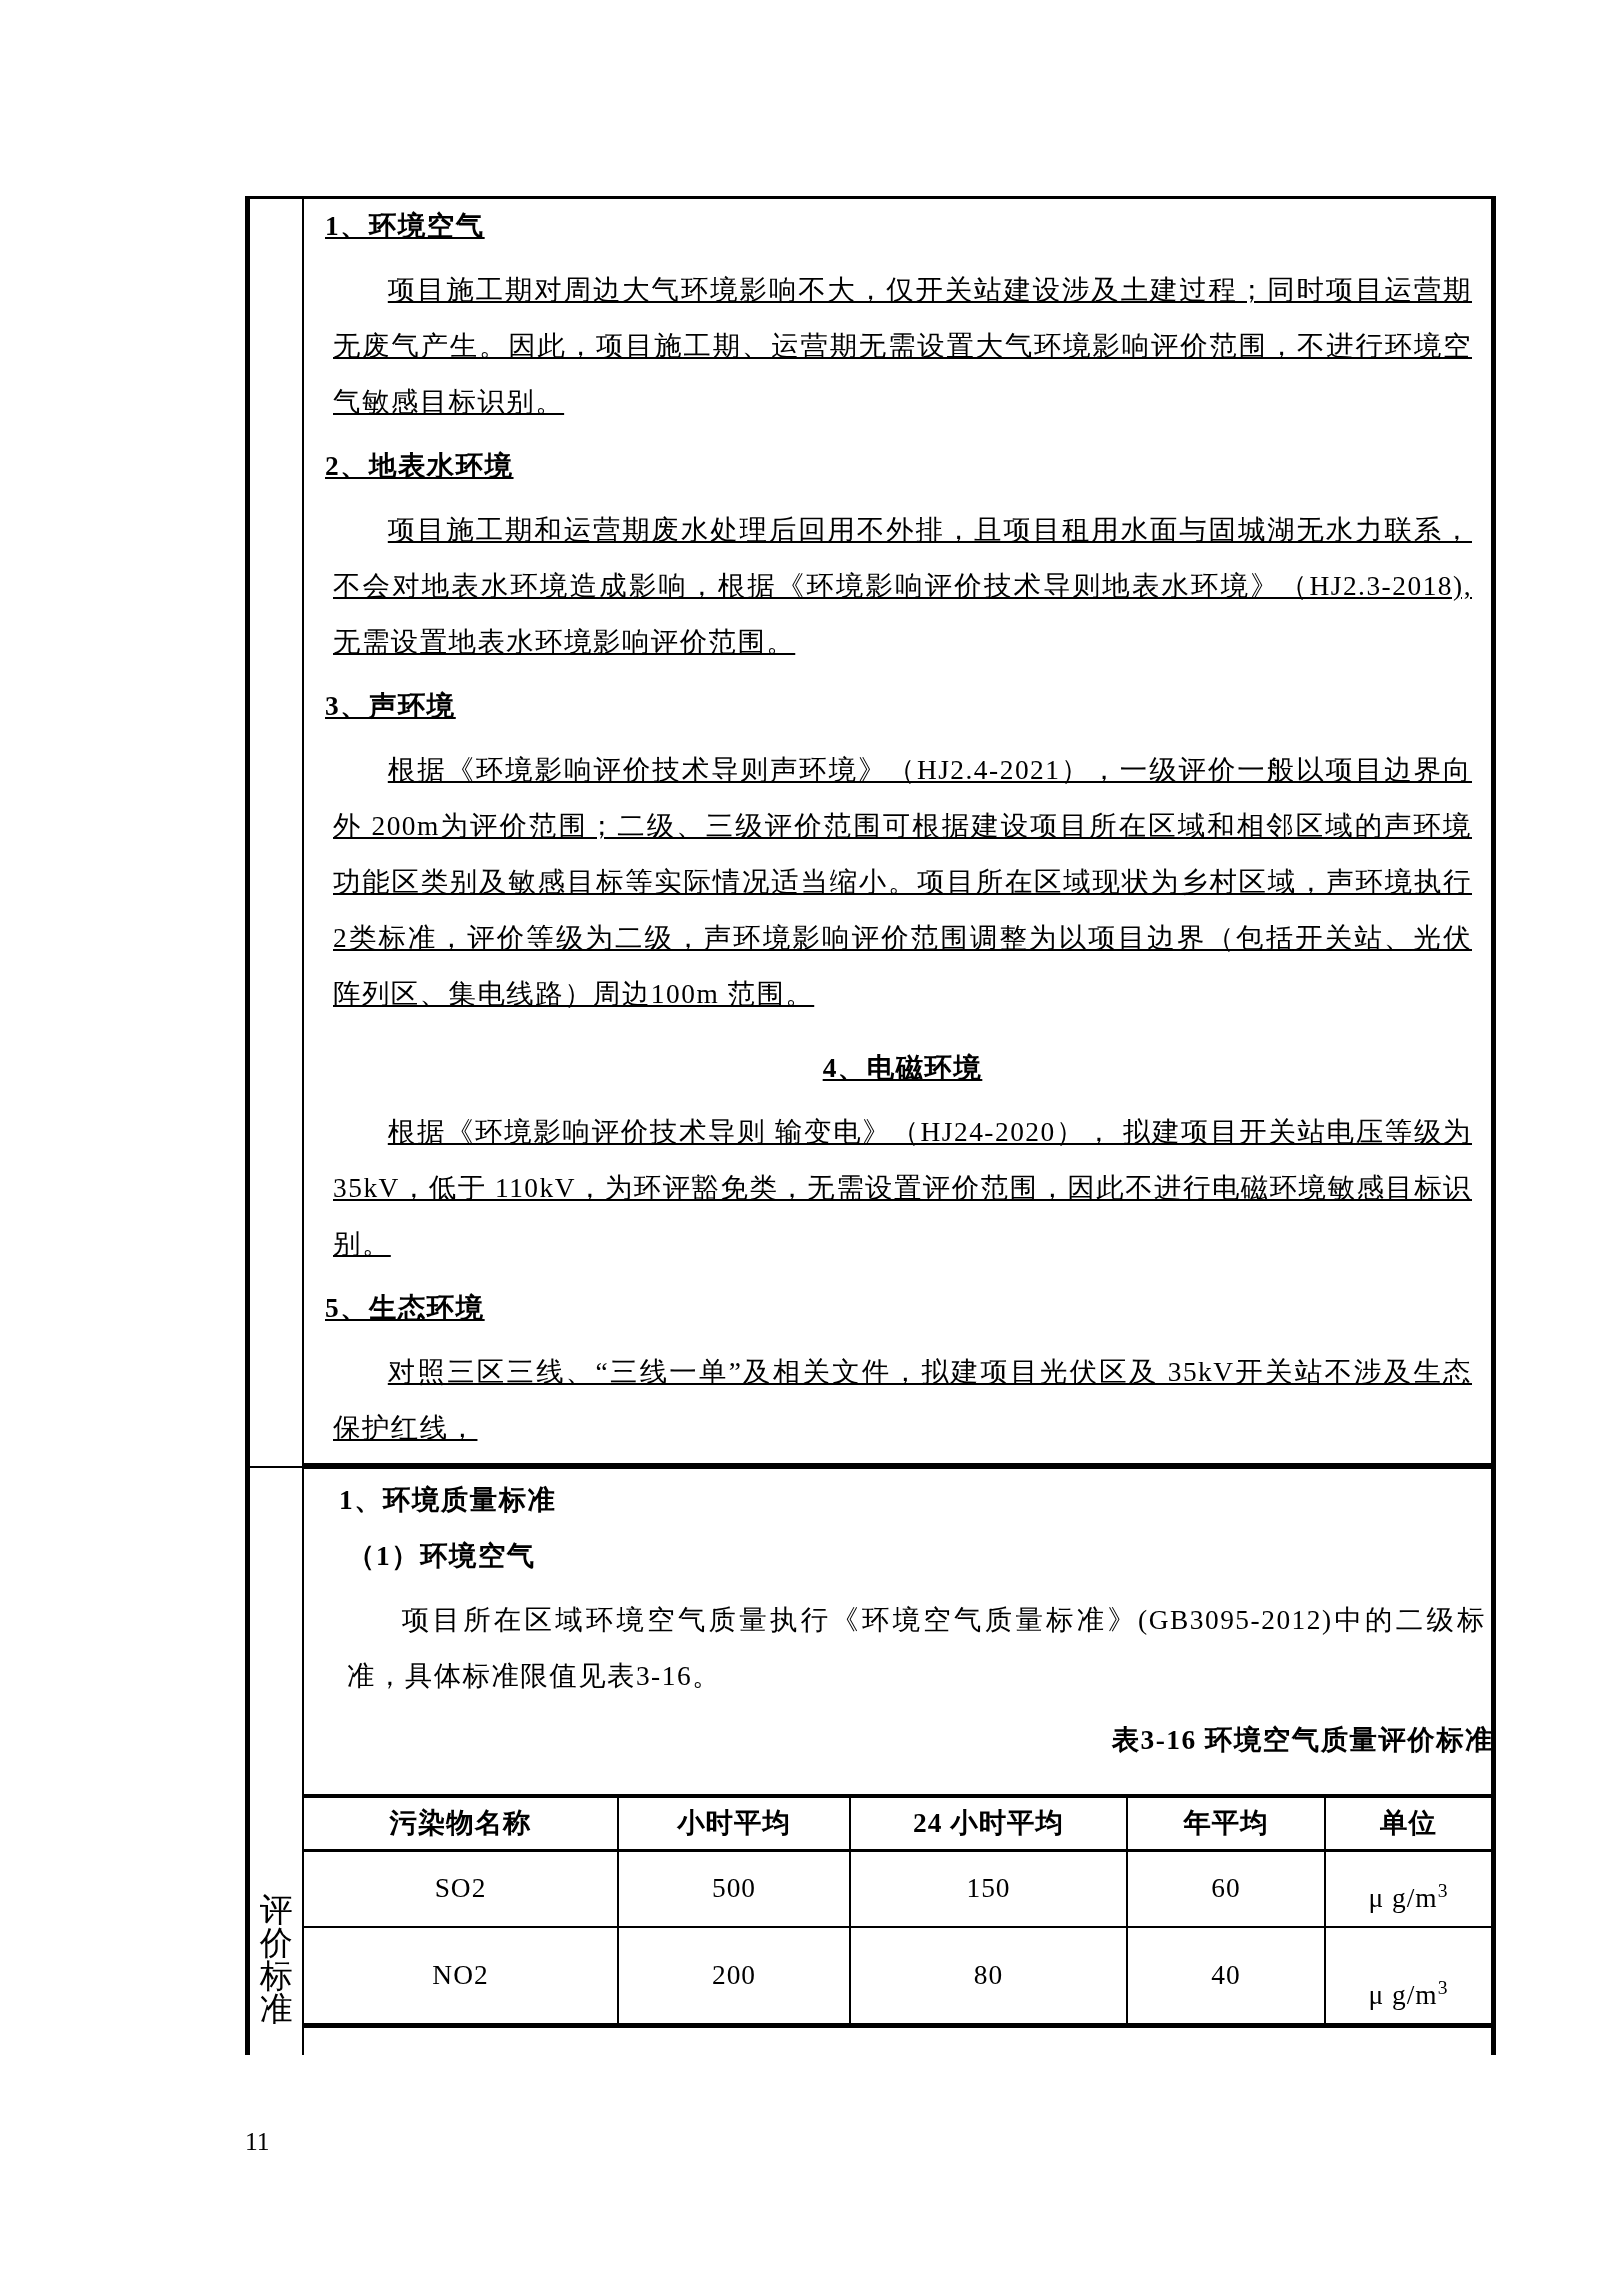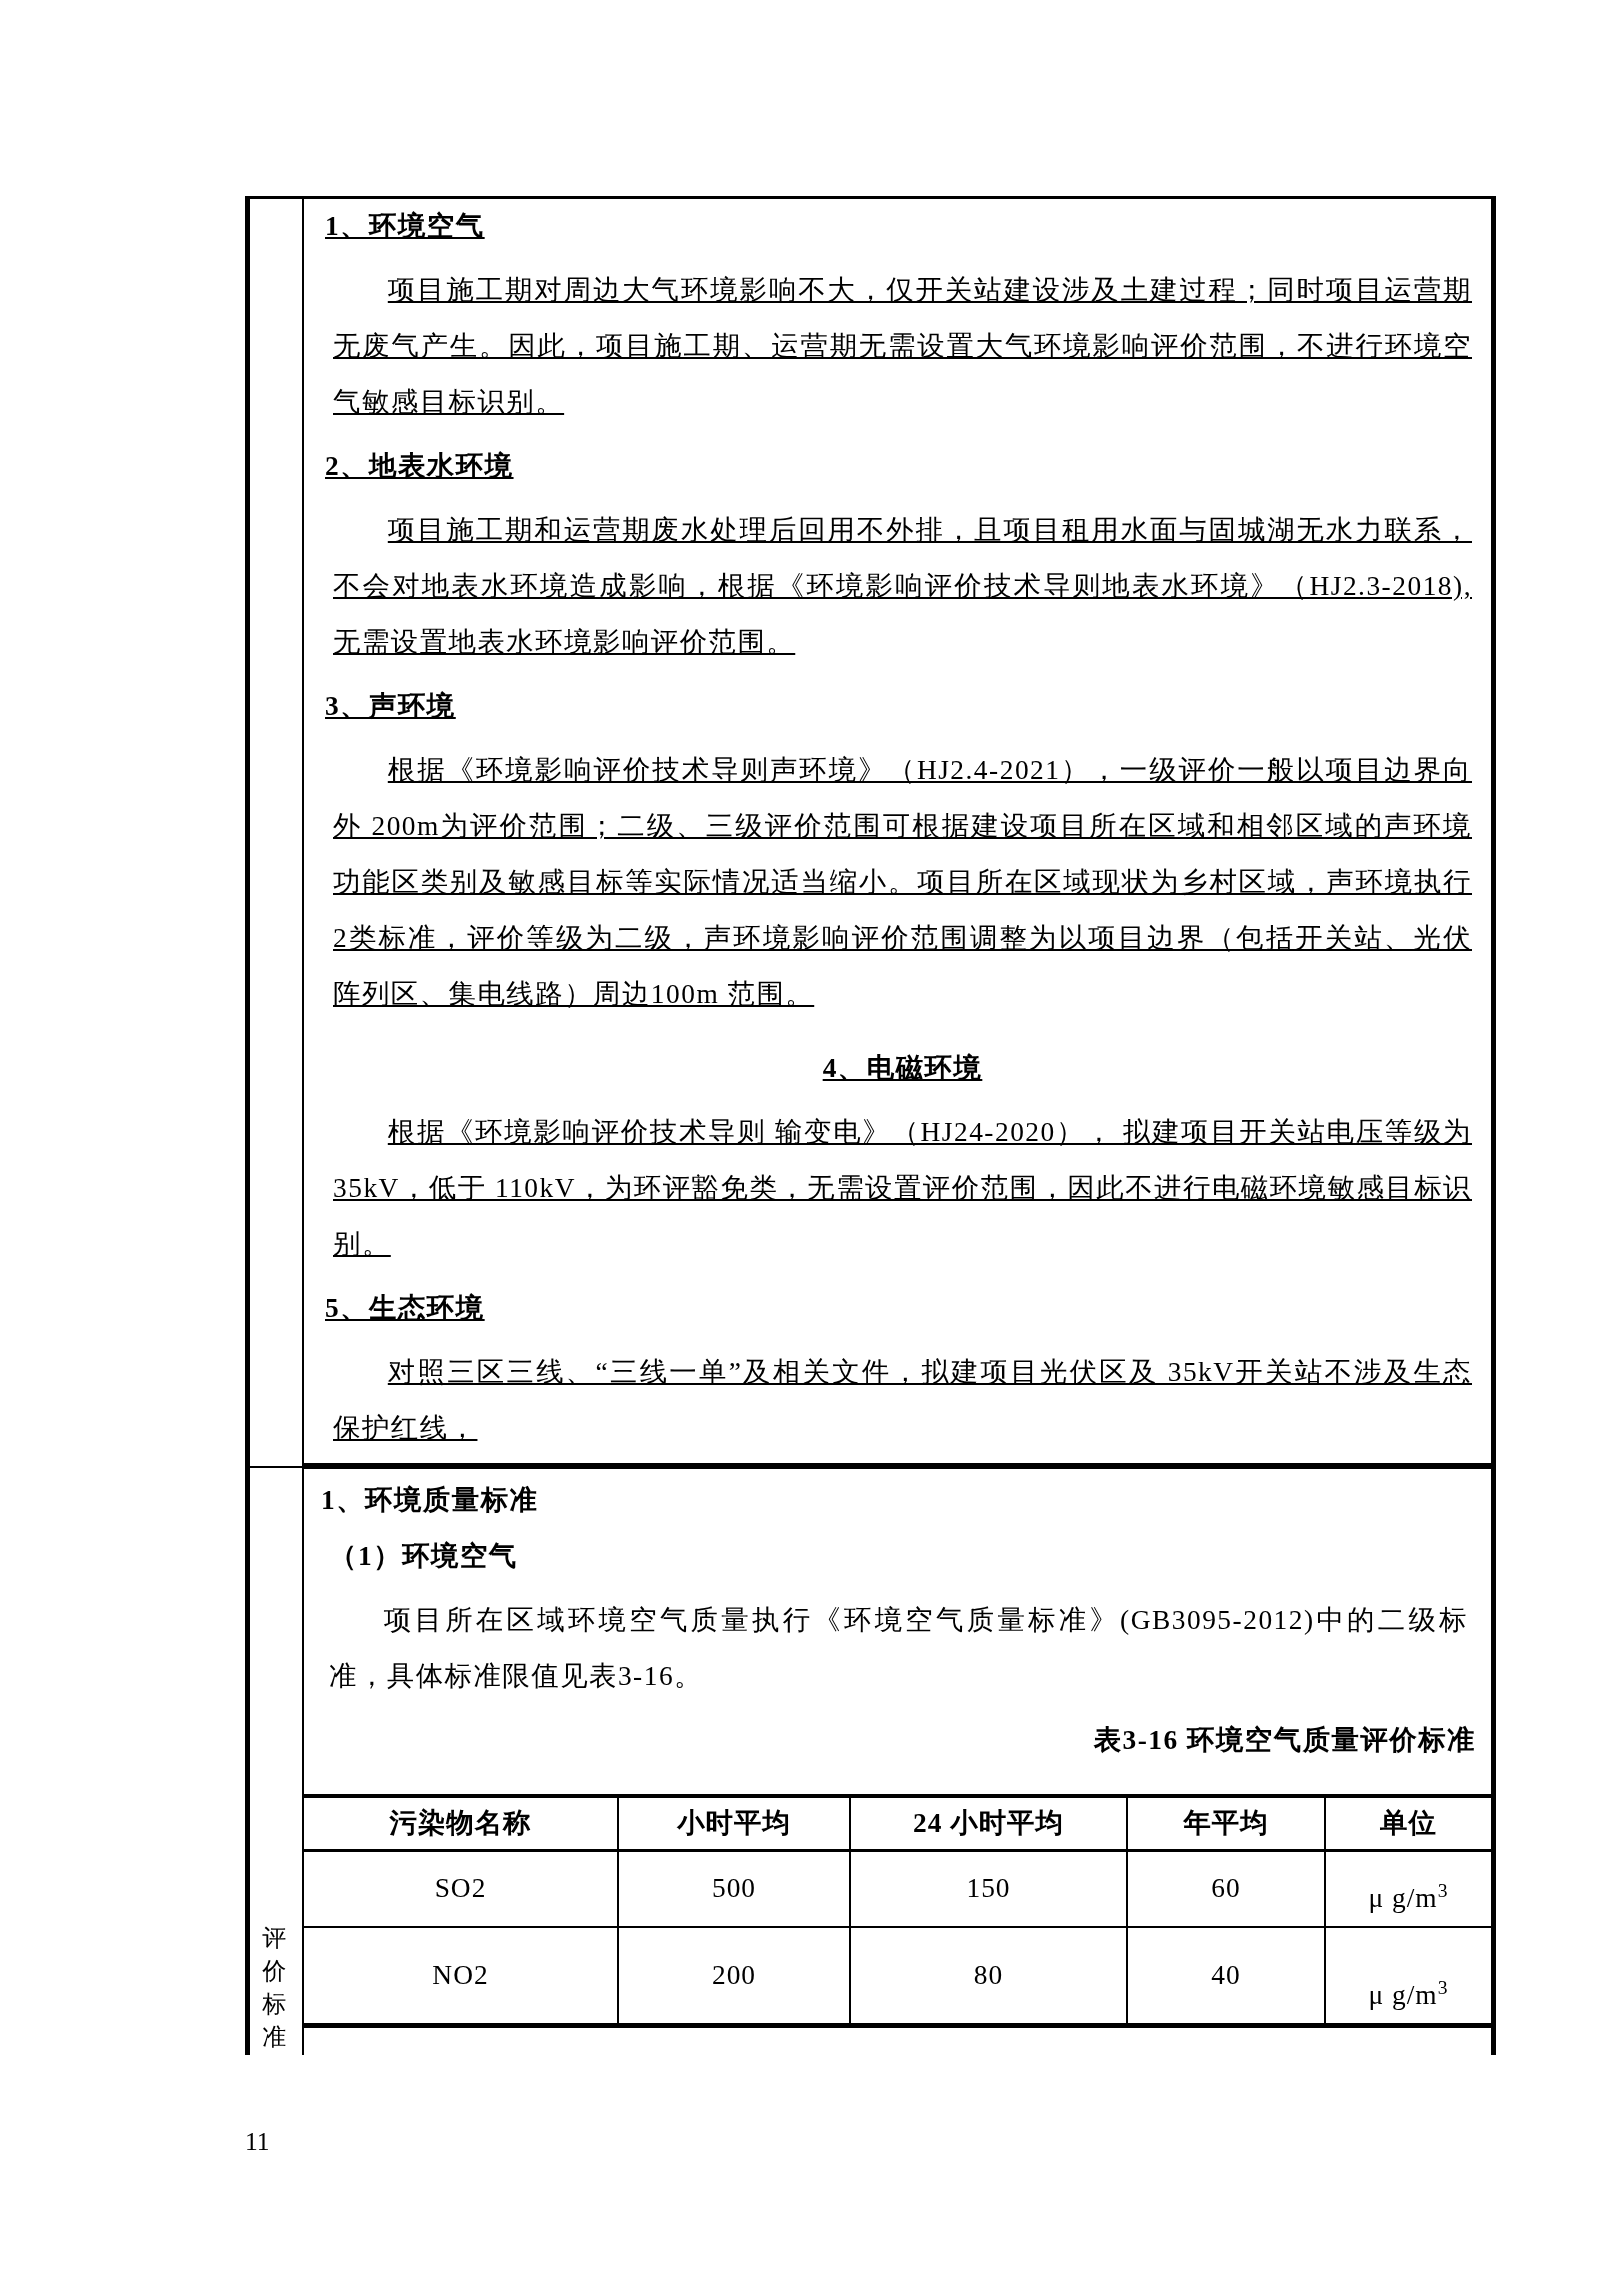--- a/index.html
+++ b/index.html
@@ -20,35 +20,35 @@
   .h-top        {left:245px;top:196px;width:1251px;height:2.9px;}
   .h-div-thin   {left:245px;top:1466px;width:59px;height:2px;}
   .h-div-thick  {left:302px;top:1463px;width:1194px;height:5.9px;}
 
   
   .cell-top{
     position:absolute;left:325px;top:198px;width:1155px;
     font-size:27.4px;line-height:56px;letter-spacing:1.5px;text-decoration:underline;
   }
   .cell-bottom{
-    position:absolute;left:321px;top:1472px;width:1155px;
+    position:absolute;left:339px;top:1472px;width:1155px;
     font-size:27.4px;line-height:56px;letter-spacing:1.5px;
   }
   .doc-heading{font-weight:bold;margin:0;}
   .doc-heading.gap-before{margin-top:17.6px;text-align:center;}
   .doc-sub{font-weight:bold;margin:0;text-indent:0.3em;}
   .doc-para{margin:8px;text-indent:2em;text-align:justify;}
   .table-caption{margin:0;font-weight:bold;text-align:right;}
 
   
   .side-label{
     position:absolute;left:247px;top:1894px;width:29px;
     padding:0 12.7px;
-    font-size:24px;line-height:33px;
-    text-align:center;word-break:break-all;margin-top:28px;
+    font-size:33px;line-height:33px;
+    text-align:center;word-break:break-all;
   }
 
   
   .air-table{
     position:absolute;left:304px;top:1794px;width:1187px;
     border-collapse:collapse;table-layout:fixed;
     font-size:27.4px;letter-spacing:1px;
     border-top:4.9px solid #000;border-bottom:5.9px solid #000;
   }
   .air-table td,.air-table th{

